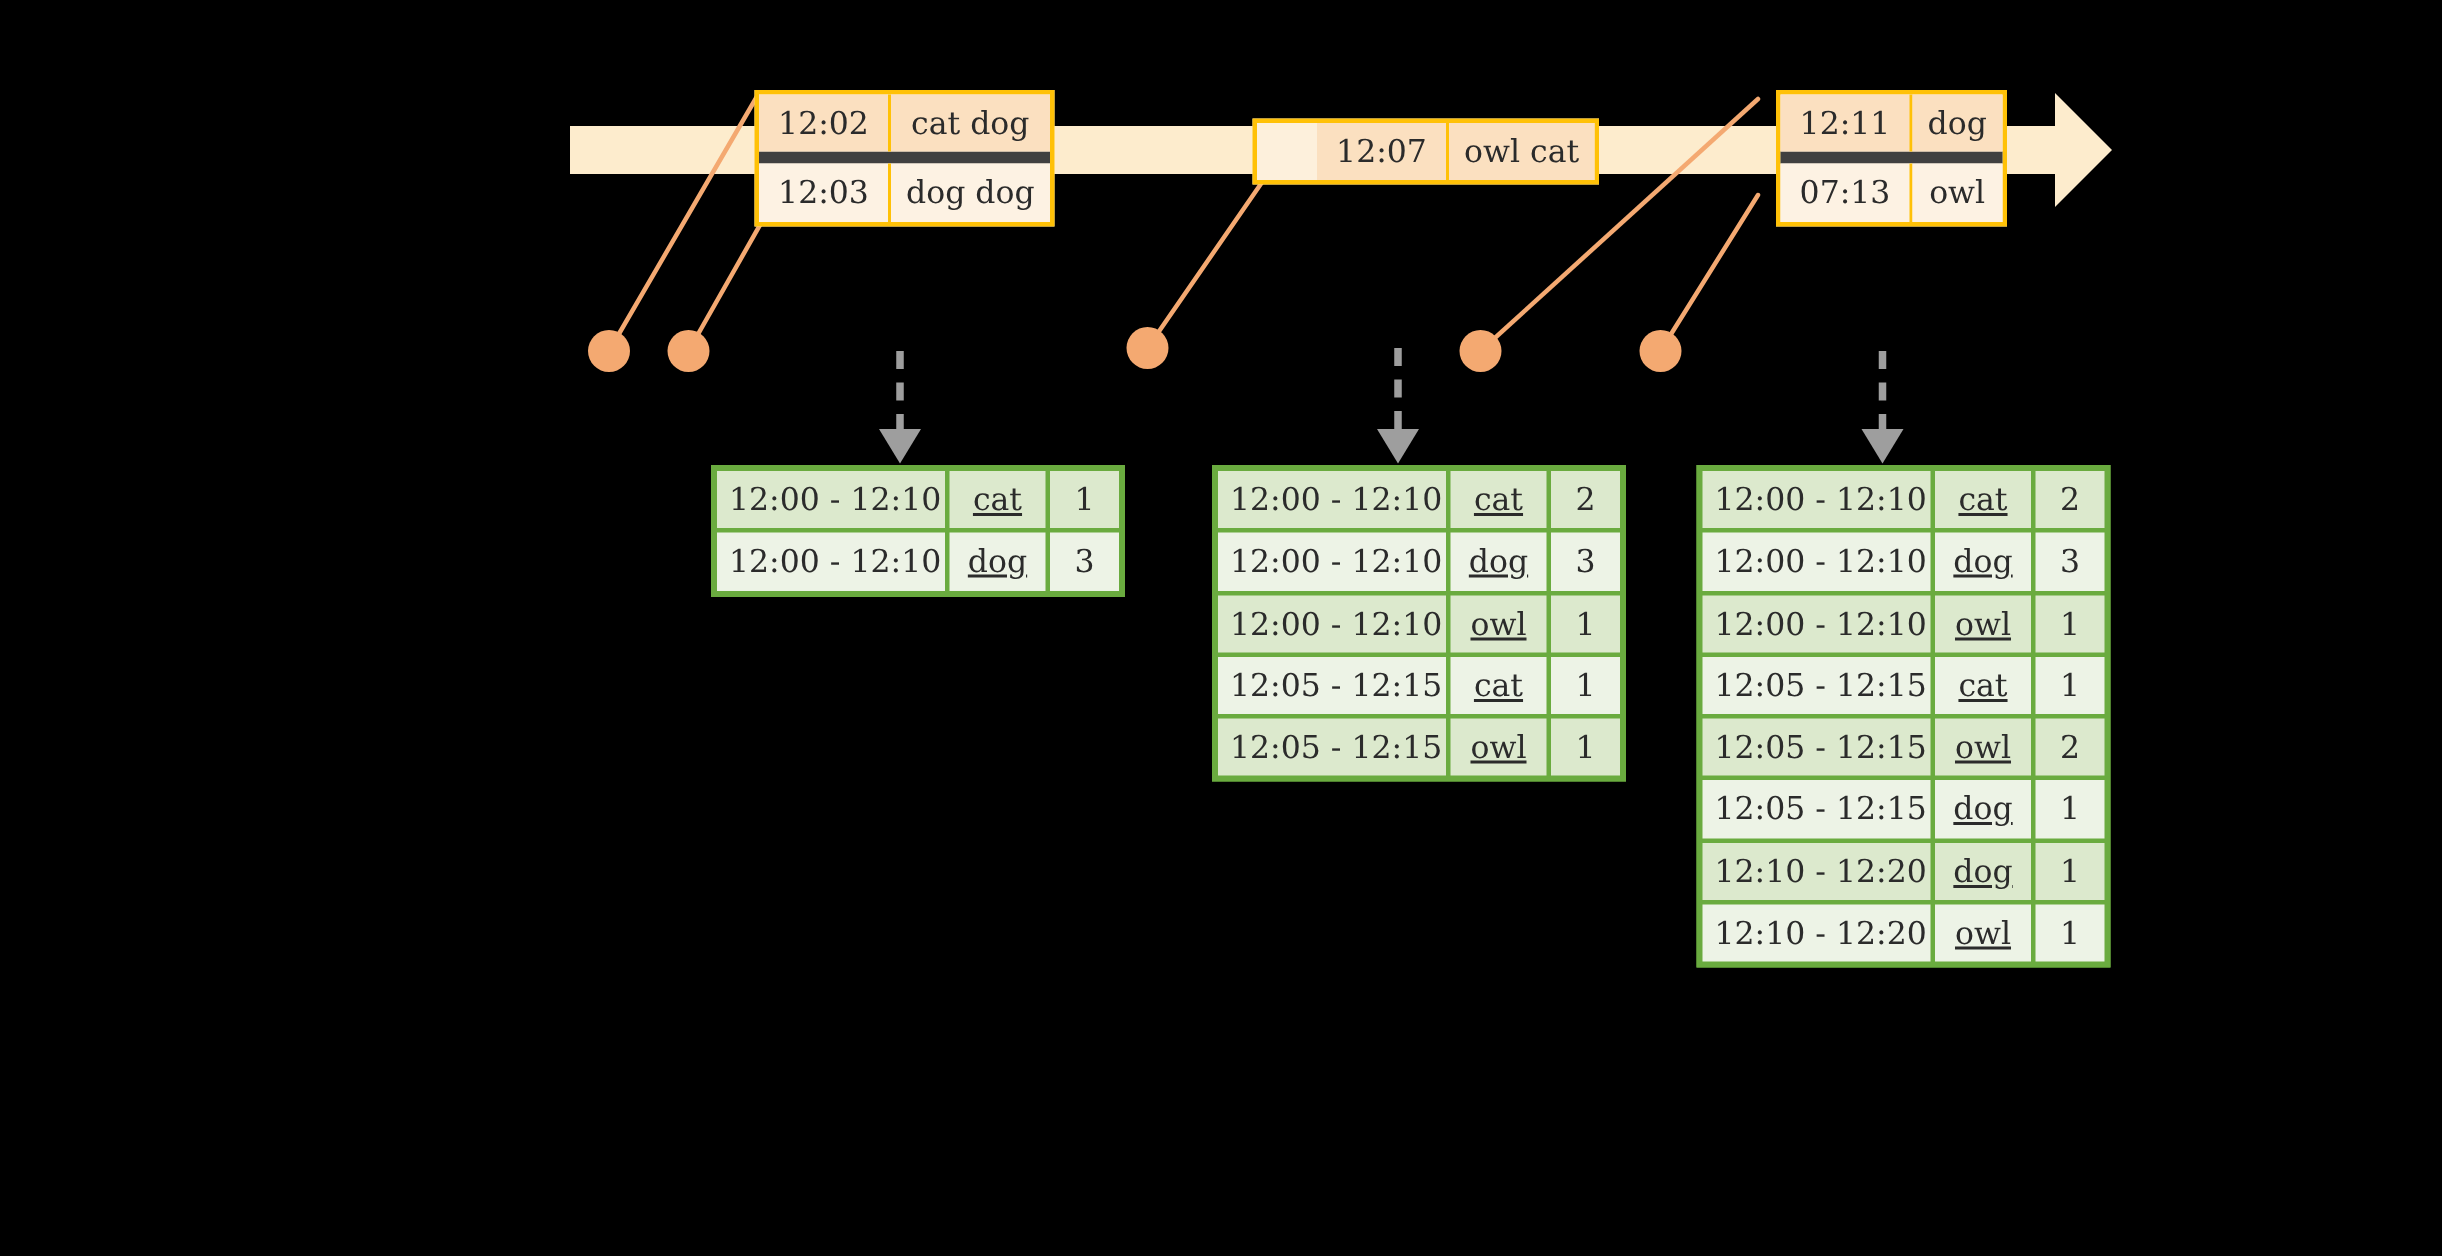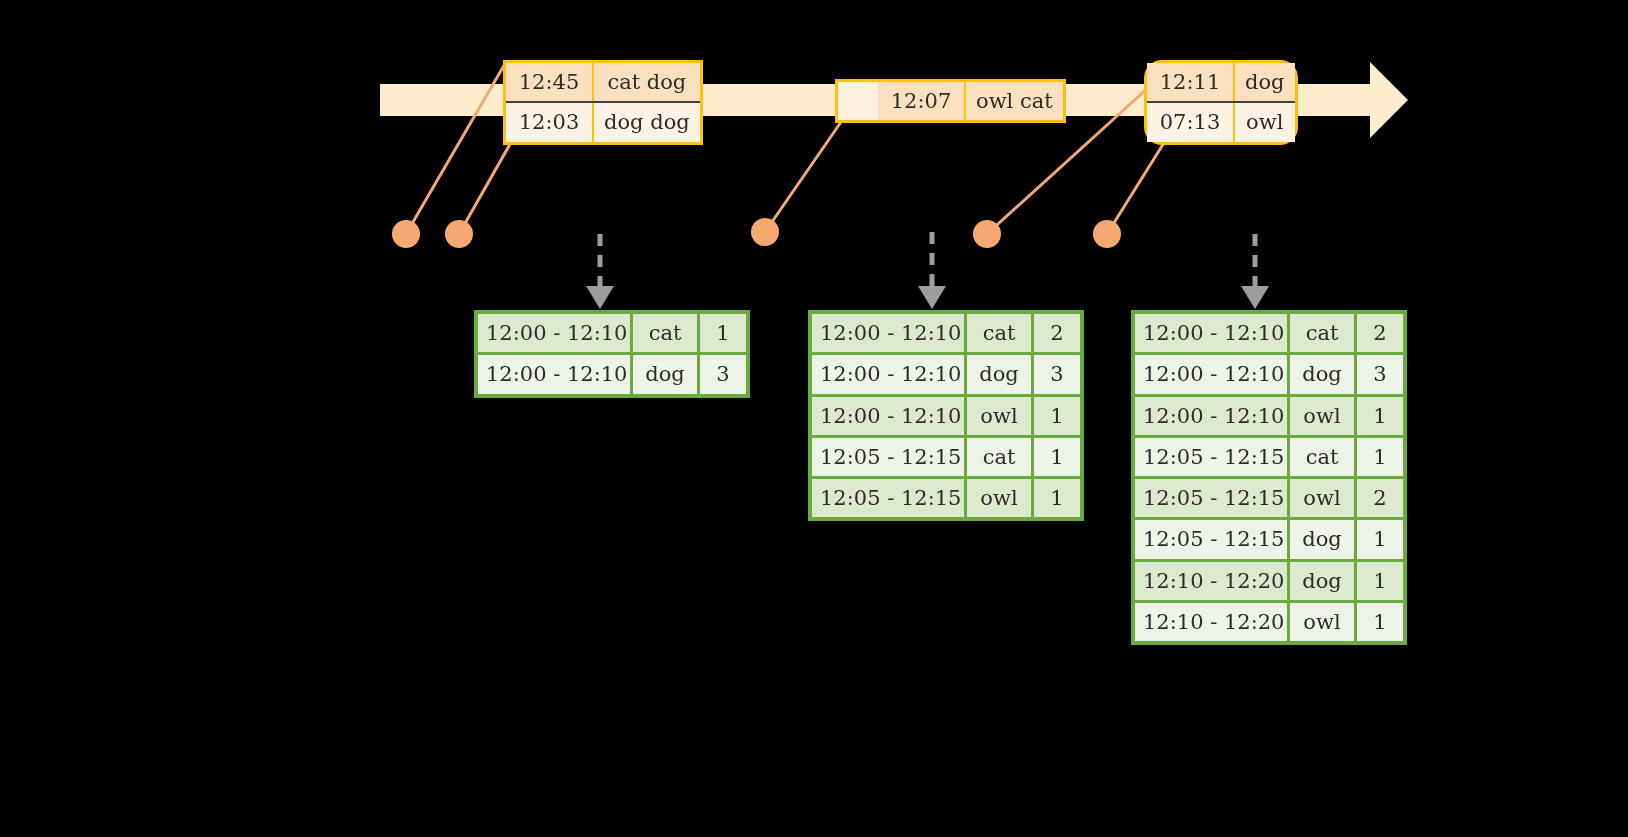--- a/index.html
+++ b/index.html
@@ -32,21 +32,21 @@
     border-collapse: separate;
     border-spacing: 0;
     background: #fdf0dc;
     border: 3px solid #ffc107;
     z-index: 5;
   }
   .event-row {
     display: flex;
   }
   .event-row + .event-row {
-    border-top: 2px solid #404040;
+    border-top: 8px solid #404040;
   }
   .event-row.shaded .event-cell { background: #fbe0c0; }
   .event-row.plain  .event-cell { background: #fdf2e3; }
   .event-cell {
     font-size: 21px;
     color: #2b2b2b;
     text-align: center;
     padding: 6px 10px;
     box-sizing: border-box;
     white-space: nowrap;
@@ -79,21 +79,21 @@
     color: #2b2b2b;
     text-align: center;
     padding: 6px 8px;
     box-sizing: border-box;
     white-space: nowrap;
     line-height: 1.25;
   }
   .result-row.odd  .result-cell { background: #dce9cd; }
   .result-row.even .result-cell { background: #edf3e6; }
   .result-cell.win   { width: 152px; }
-  .result-cell.key   { width: 64px; }
+  .result-cell.key   { width: 64px; text-decoration: underline; }
   .result-cell.count { width: 46px; }
 </style>
 </head>
 <body>
 
 <div id="canvas">
 
   <svg id="timeline-svg" viewBox="0 0 1628 837" xmlns="http://www.w3.org/2000/svg">
 
     <g>
@@ -128,35 +128,35 @@
       <g>
         <line x1="1255" y1="234" x2="1255" y2="288" stroke-dasharray="12 9"></line>
         <path d="M 1241 286 L 1269 286 L 1255 309 Z" stroke="none"></path>
       </g>
     </g>
   </svg>
 
   <div id="boxes-layer">
       <div class="event-table" style="left: 503px; top: 60px;">
         <div class="event-row shaded">
-          <div class="event-cell time">12:45</div>
+          <div class="event-cell time">12:02</div>
           <div class="event-cell words">cat dog</div>
         </div>
         <div class="event-row plain">
           <div class="event-cell time">12:03</div>
           <div class="event-cell words">dog dog</div>
         </div>
       </div>
       <div class="event-table" style="left: 835px; top: 79px; padding-left: 40px;">
         <div class="event-row shaded">
           <div class="event-cell time">12:07</div>
           <div class="event-cell words">owl cat</div>
         </div>
       </div>
-      <div class="event-table" style="left: 1144px; top: 60px; border-radius: 18px;">
+      <div class="event-table" style="left: 1184px; top: 60px;">
         <div class="event-row shaded">
           <div class="event-cell time">12:11</div>
           <div class="event-cell words">dog</div>
         </div>
         <div class="event-row plain">
           <div class="event-cell time">07:13</div>
           <div class="event-cell words">owl</div>
         </div>
       </div>
       <div class="result-table" style="left: 474px; top: 310px;">

